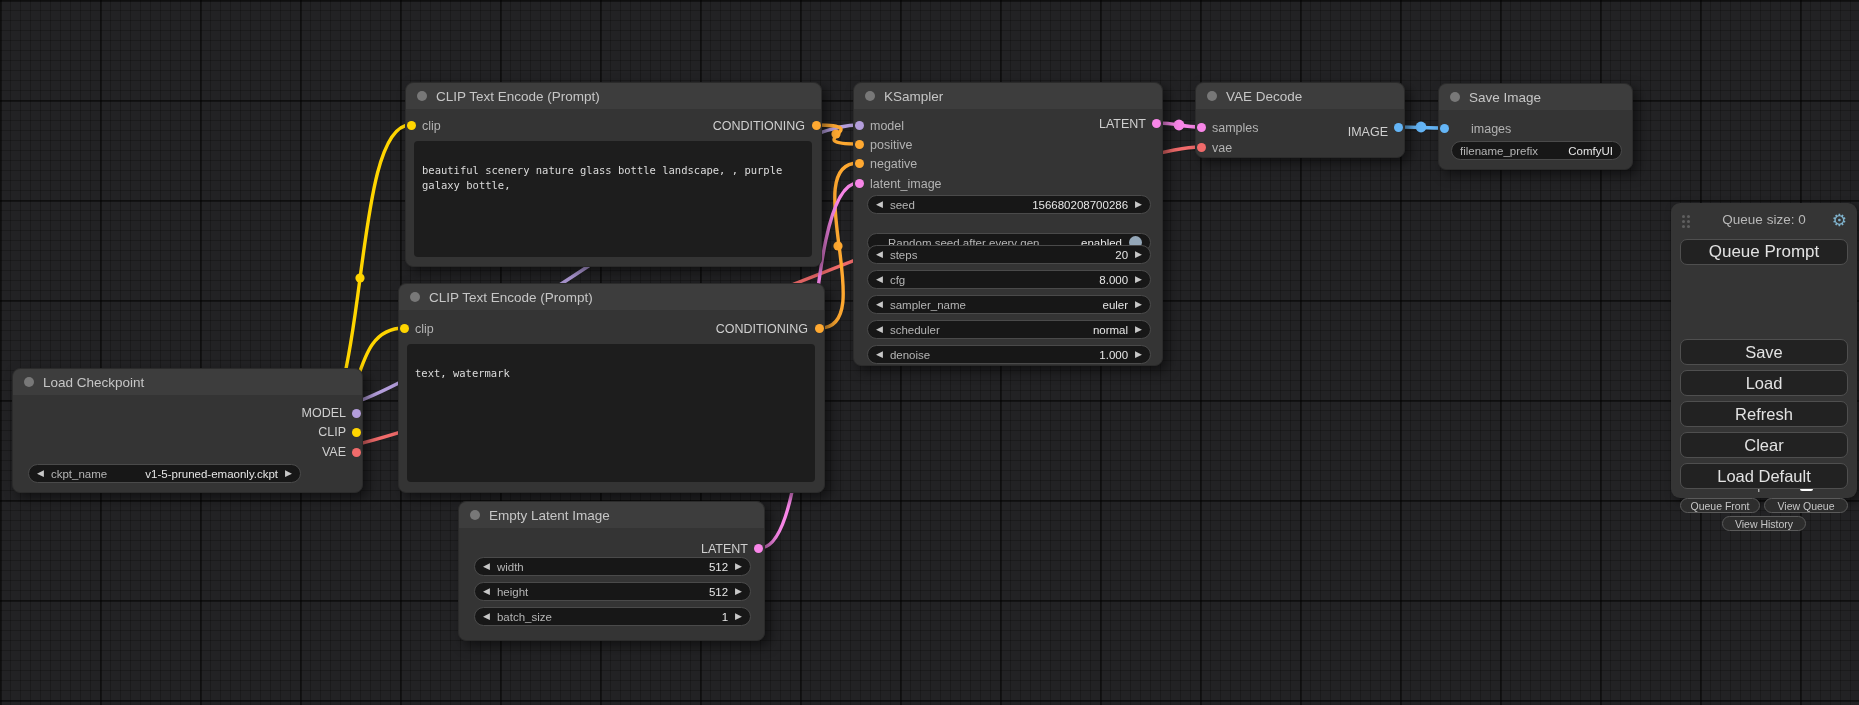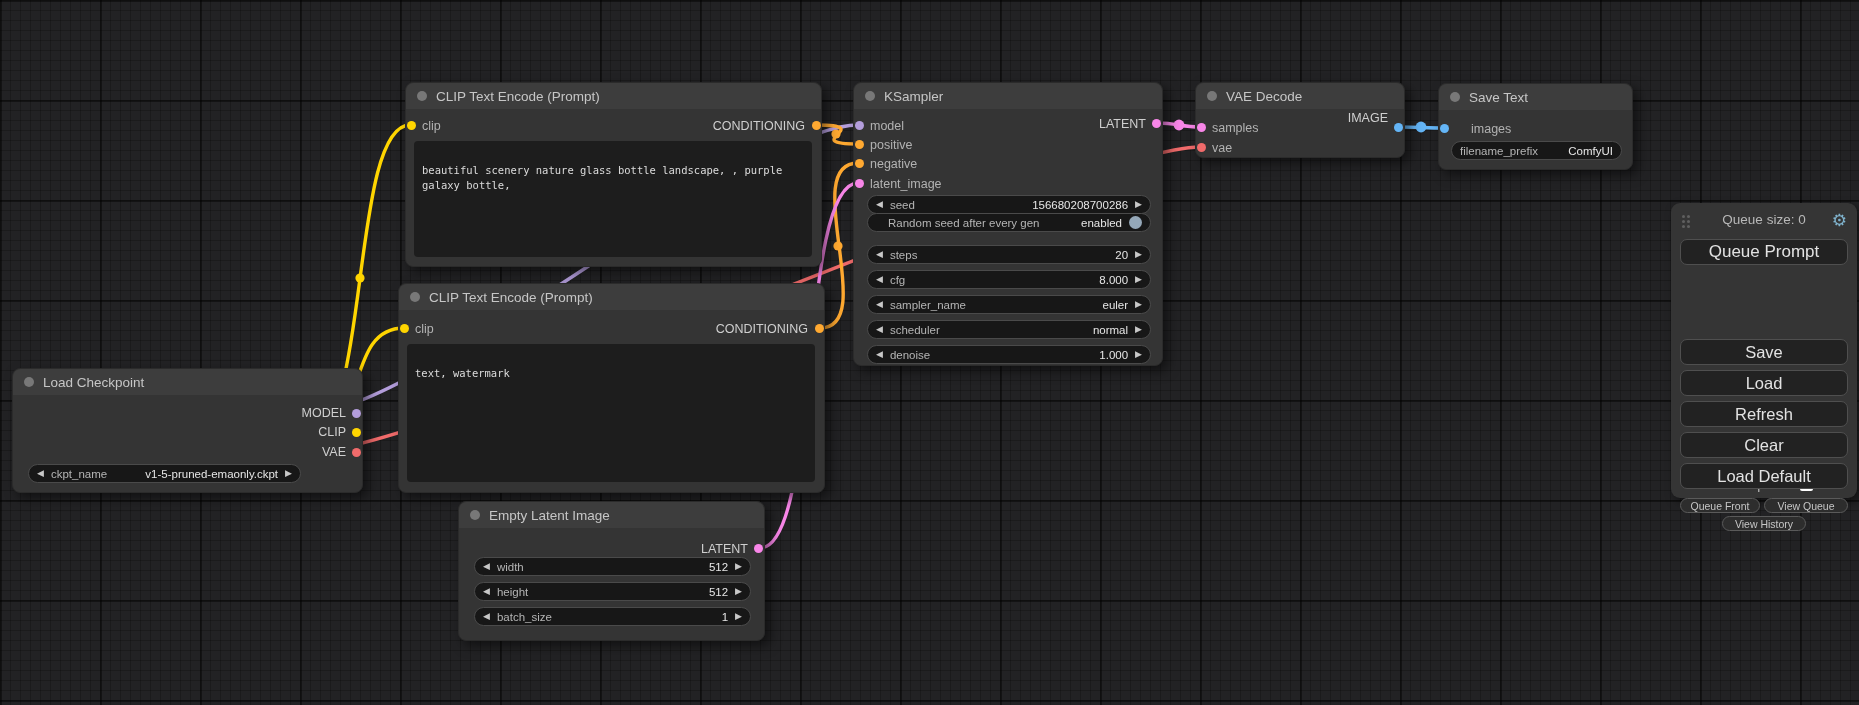--- a/index.html
+++ b/index.html
@@ -178,21 +178,21 @@
   <span class="slot-label" style="left:16px; top:94px;">latent_image</span>
   <span class="out-label" style="right:16px; top:34px;">LATENT</span>
   <span class="dot" style="right: 1px; top: 36px; background: rgb(248, 134, 232);"></span>
 
   <div class="widget" style="left:13px; top:112px; width:284px;">
     <span class="arrow">◀</span>
     <span>seed</span>
     <span class="val">156680208700286</span>
     <span class="arrow">▶</span>
   </div>
-  <div class="widget" style="left:13px; top:130px; width:284px; padding-left:20px;">
+  <div class="widget" style="left:13px; top:150px; width:284px; padding-left:20px;">
     <span>Random seed after every gen</span>
     <span class="val">enabled</span>
     <span class="toggle"></span>
   </div>
   <div class="widget" style="left:13px; top:162px; width:284px;">
     <span class="arrow">◀</span>
     <span>steps</span>
     <span class="val">20</span>
     <span class="arrow">▶</span>
   </div>
@@ -224,28 +224,28 @@
 
 <div class="node" style="left:1195px; top:82px; width:210px; height:76px;">
   <div class="node-title">
     <span class="title-dot"></span>
     <span>VAE Decode</span>
   </div>
   <span class="dot" style="left: 1px; top: 40px; background: rgb(248, 134, 232);"></span>
   <span class="slot-label" style="left:16px; top:38px;">samples</span>
   <span class="dot" style="left: 1px; top: 60px; background: rgb(241, 107, 107);"></span>
   <span class="slot-label" style="left:16px; top:58px;">vae</span>
-  <span class="out-label" style="right:16px; top:28px;">IMAGE</span>
+  <span class="out-label" style="right:16px; top:42px;">IMAGE</span>
   <span class="dot" style="right: 1px; top: 40px; background: rgb(100, 181, 246);"></span>
 </div>
 
 <div class="node" style="left:1438px; top:83px; width:195px; height:87px;">
   <div class="node-title">
     <span class="title-dot"></span>
-    <span>Save Text</span>
+    <span>Save Image</span>
   </div>
   <span class="dot" style="left: 1px; top: 40px; background: rgb(100, 181, 246);"></span>
   <span class="slot-label" style="left:16px; top:38px;padding-left:16px;">images</span>
   <div class="widget" style="left:12px; top:57px; width:171px;">
     <span>filename_prefix</span>
     <span class="val">ComfyUI</span>
   </div>
 </div>
 
 <div class="queue-panel">

